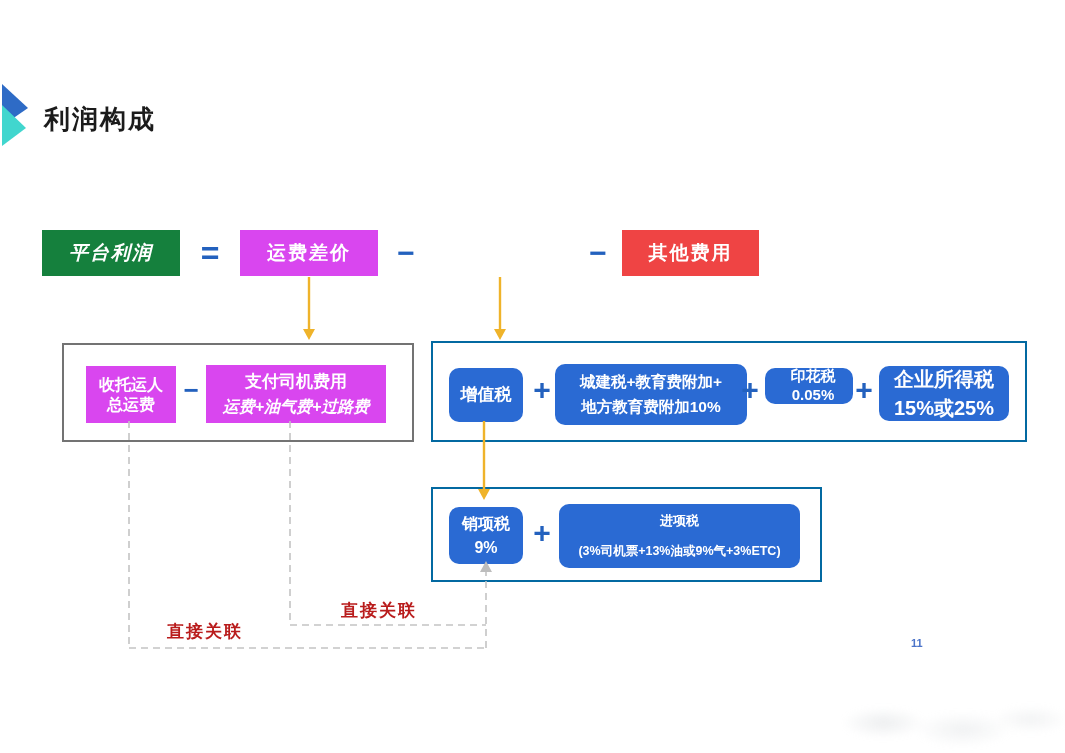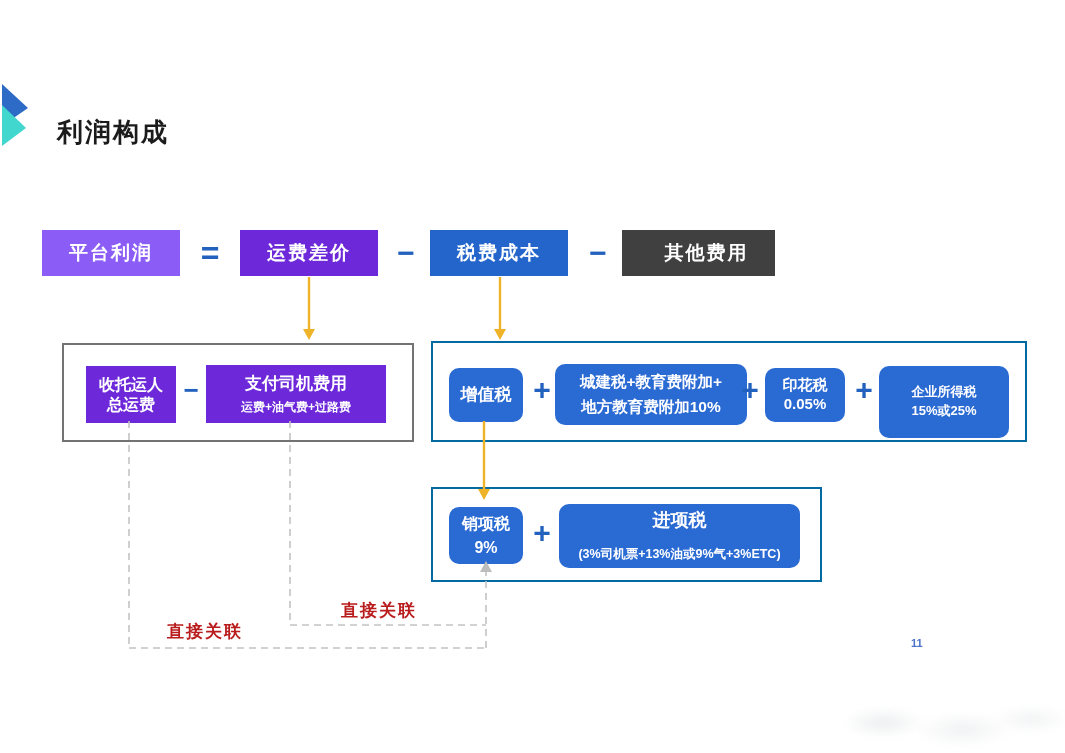--- a/index.html
+++ b/index.html
@@ -4,33 +4,33 @@
 <style>
   html,body{margin:0;padding:0;background:#fff;}
   .canvas{
     position:relative;width:1065px;height:753px;background:#ffffff;overflow:hidden;
     font-family:"Liberation Sans","DejaVu Sans",sans-serif;
   }
   
   .title-wrap{position:absolute;left:0;top:82px;height:62px;}
   .title-chevron{position:absolute;left:2px;top:2px;}
   .page-title{
-    position:absolute;left:40px;top:16px;margin:17px;
+    position:absolute;left:40px;top:16px;margin:4px;
     font-size:26px;font-weight:800;color:#1b1b1b;letter-spacing:2px;white-space:nowrap;
   }
   
   .box{
     position:absolute;display:flex;flex-direction:column;align-items:center;justify-content:center;
     color:#fff;font-weight:bold;text-align:center;line-height:1.25;
   }
   .top-box{height:46px;font-size:19px;letter-spacing:2px;}
-  .orange{background:#8b5cf6;}
-  .lblue{background:#6d28d9;}
+  .orange{background:#15803d;font-style:italic;}
+  .lblue{background:#d946ef;}
   .dblue{background:#2365CB;}
-  .teal{background:#404040;padding-left:16px;}
+  .teal{background:#ef4444;}
   .rblue{background:#2A6AD3;border-radius:10px;}
   
   .op{
     position:absolute;display:flex;align-items:center;justify-content:center;
     color:#2361BE;font-weight:800;font-size:30px;
   }
   .op.eq{font-size:32px;}
   
   .frame{position:absolute;background:#fff;}
   .frame.light{border:2px solid #737373;}
@@ -61,63 +61,62 @@
       <polygon points="0,0 26,24 0,42" fill="#2E6BC6"></polygon>
       <polygon points="0,21 24,44 0,62" fill="#41D6CE"></polygon>
     </svg>
     <h1 class="page-title">利润构成</h1>
   </div>
 
   <div class="box top-box orange" style="left:42px;top:230px;width:138px;">平台利润</div>
   <div class="op eq" style="left:186px;top:230px;width:48px;height:46px;">=</div>
   <div class="box top-box lblue" style="left:240px;top:230px;width:138px;">运费差价</div>
   <div class="op" style="left:382px;top:230px;width:48px;height:46px;">−</div>
-  <div class="box top-box dblue" style="left:430px;top:230px;width:138px;">税费成本</div>
   <div class="op" style="left:574px;top:230px;width:48px;height:46px;">−</div>
   <div class="box top-box teal" style="left:622px;top:230px;width:137px;">其他费用</div>
 
   <div class="frame light" style="left:62px;top:343px;width:348px;height:95px;">
     <div class="box lblue" style="left:22px;top:21px;width:90px;height:57px;font-size:16px;">
       <span>收托运人</span>
       <span>总运费</span>
     </div>
     <div class="op" style="left:112px;top:0;width:30px;height:91px;font-size:26px;">−</div>
     <div class="box lblue" style="left:142px;top:20px;width:180px;height:58px;">
       <span style="font-size:17px;">支付司机费用</span>
-      <span class="sub" style="font-size:12px;margin-top:5px;">运费+油气费+过路费</span>
+      <span class="sub" style="font-size:16px;margin-top:5px;font-style:italic;">运费+油气费+过路费</span>
     </div>
   </div>
 
   <div class="frame dark" style="left:431px;top:341px;width:592px;height:97px;">
     <div class="box rblue" style="left:16px;top:25px;width:74px;height:54px;font-size:17px;">增值税</div>
     <div class="op" style="left:92px;top:0;width:34px;height:93px;">+</div>
     <div class="box rblue" style="left:122px;top:21px;width:192px;height:61px;font-size:15.5px;line-height:1.55;">
       <span>城建税+教育费附加+</span>
       <span>地方教育费附加10%</span>
     </div>
     <div class="op" style="left:300px;top:0;width:34px;height:93px;">+</div>
-    <div class="box rblue" style="left:332px;top:25px;width:80px;height:54px;font-size:15px;">
+    <div class="box rblue" style="left:332px;top:25px;width:80px;height:36px;font-size:15px;padding-left:8px;">
       <span>印花税</span>
       <span>0.05%</span>
     </div>
     <div class="op" style="left:414px;top:0;width:34px;height:93px;">+</div>
-    <div class="box rblue" style="left:446px;top:23px;width:130px;height:72px;font-size:13px;line-height:1.45;">
+    <div class="box rblue" style="left:446px;top:23px;width:130px;height:55px;font-size:20px;line-height:1.45;">
       <span>企业所得税</span>
       <span>15%或25%</span>
     </div>
   </div>
 
   <div class="frame dark" style="left:431px;top:487px;width:387px;height:91px;">
     <div class="box rblue" style="left:16px;top:18px;width:74px;height:57px;font-size:16px;line-height:1.5;text-align:right;">
       <span>销项税</span>
       <span>9%</span>
     </div>
     <div class="op" style="left:92px;top:0;width:34px;height:87px;">+</div>
     <div class="box rblue" style="left:126px;top:15px;width:241px;height:64px;">
-      <span style="font-size:18px;">进项税</span>
+      <span style="font-size:13px;">进项税</span>
       <span class="sub" style="font-size:12.5px;margin-top:15px;">(3%司机票+13%油或9%气+3%ETC)</span>
     </div>
   </div>
 
   <div class="conn-label" style="left:167px;top:620px;">直接关联</div>
   <div class="conn-label" style="left:341px;top:599px;">直接关联</div>
 
   <div class="page-num">11</div>
 
   <div class="smudge"></div>

